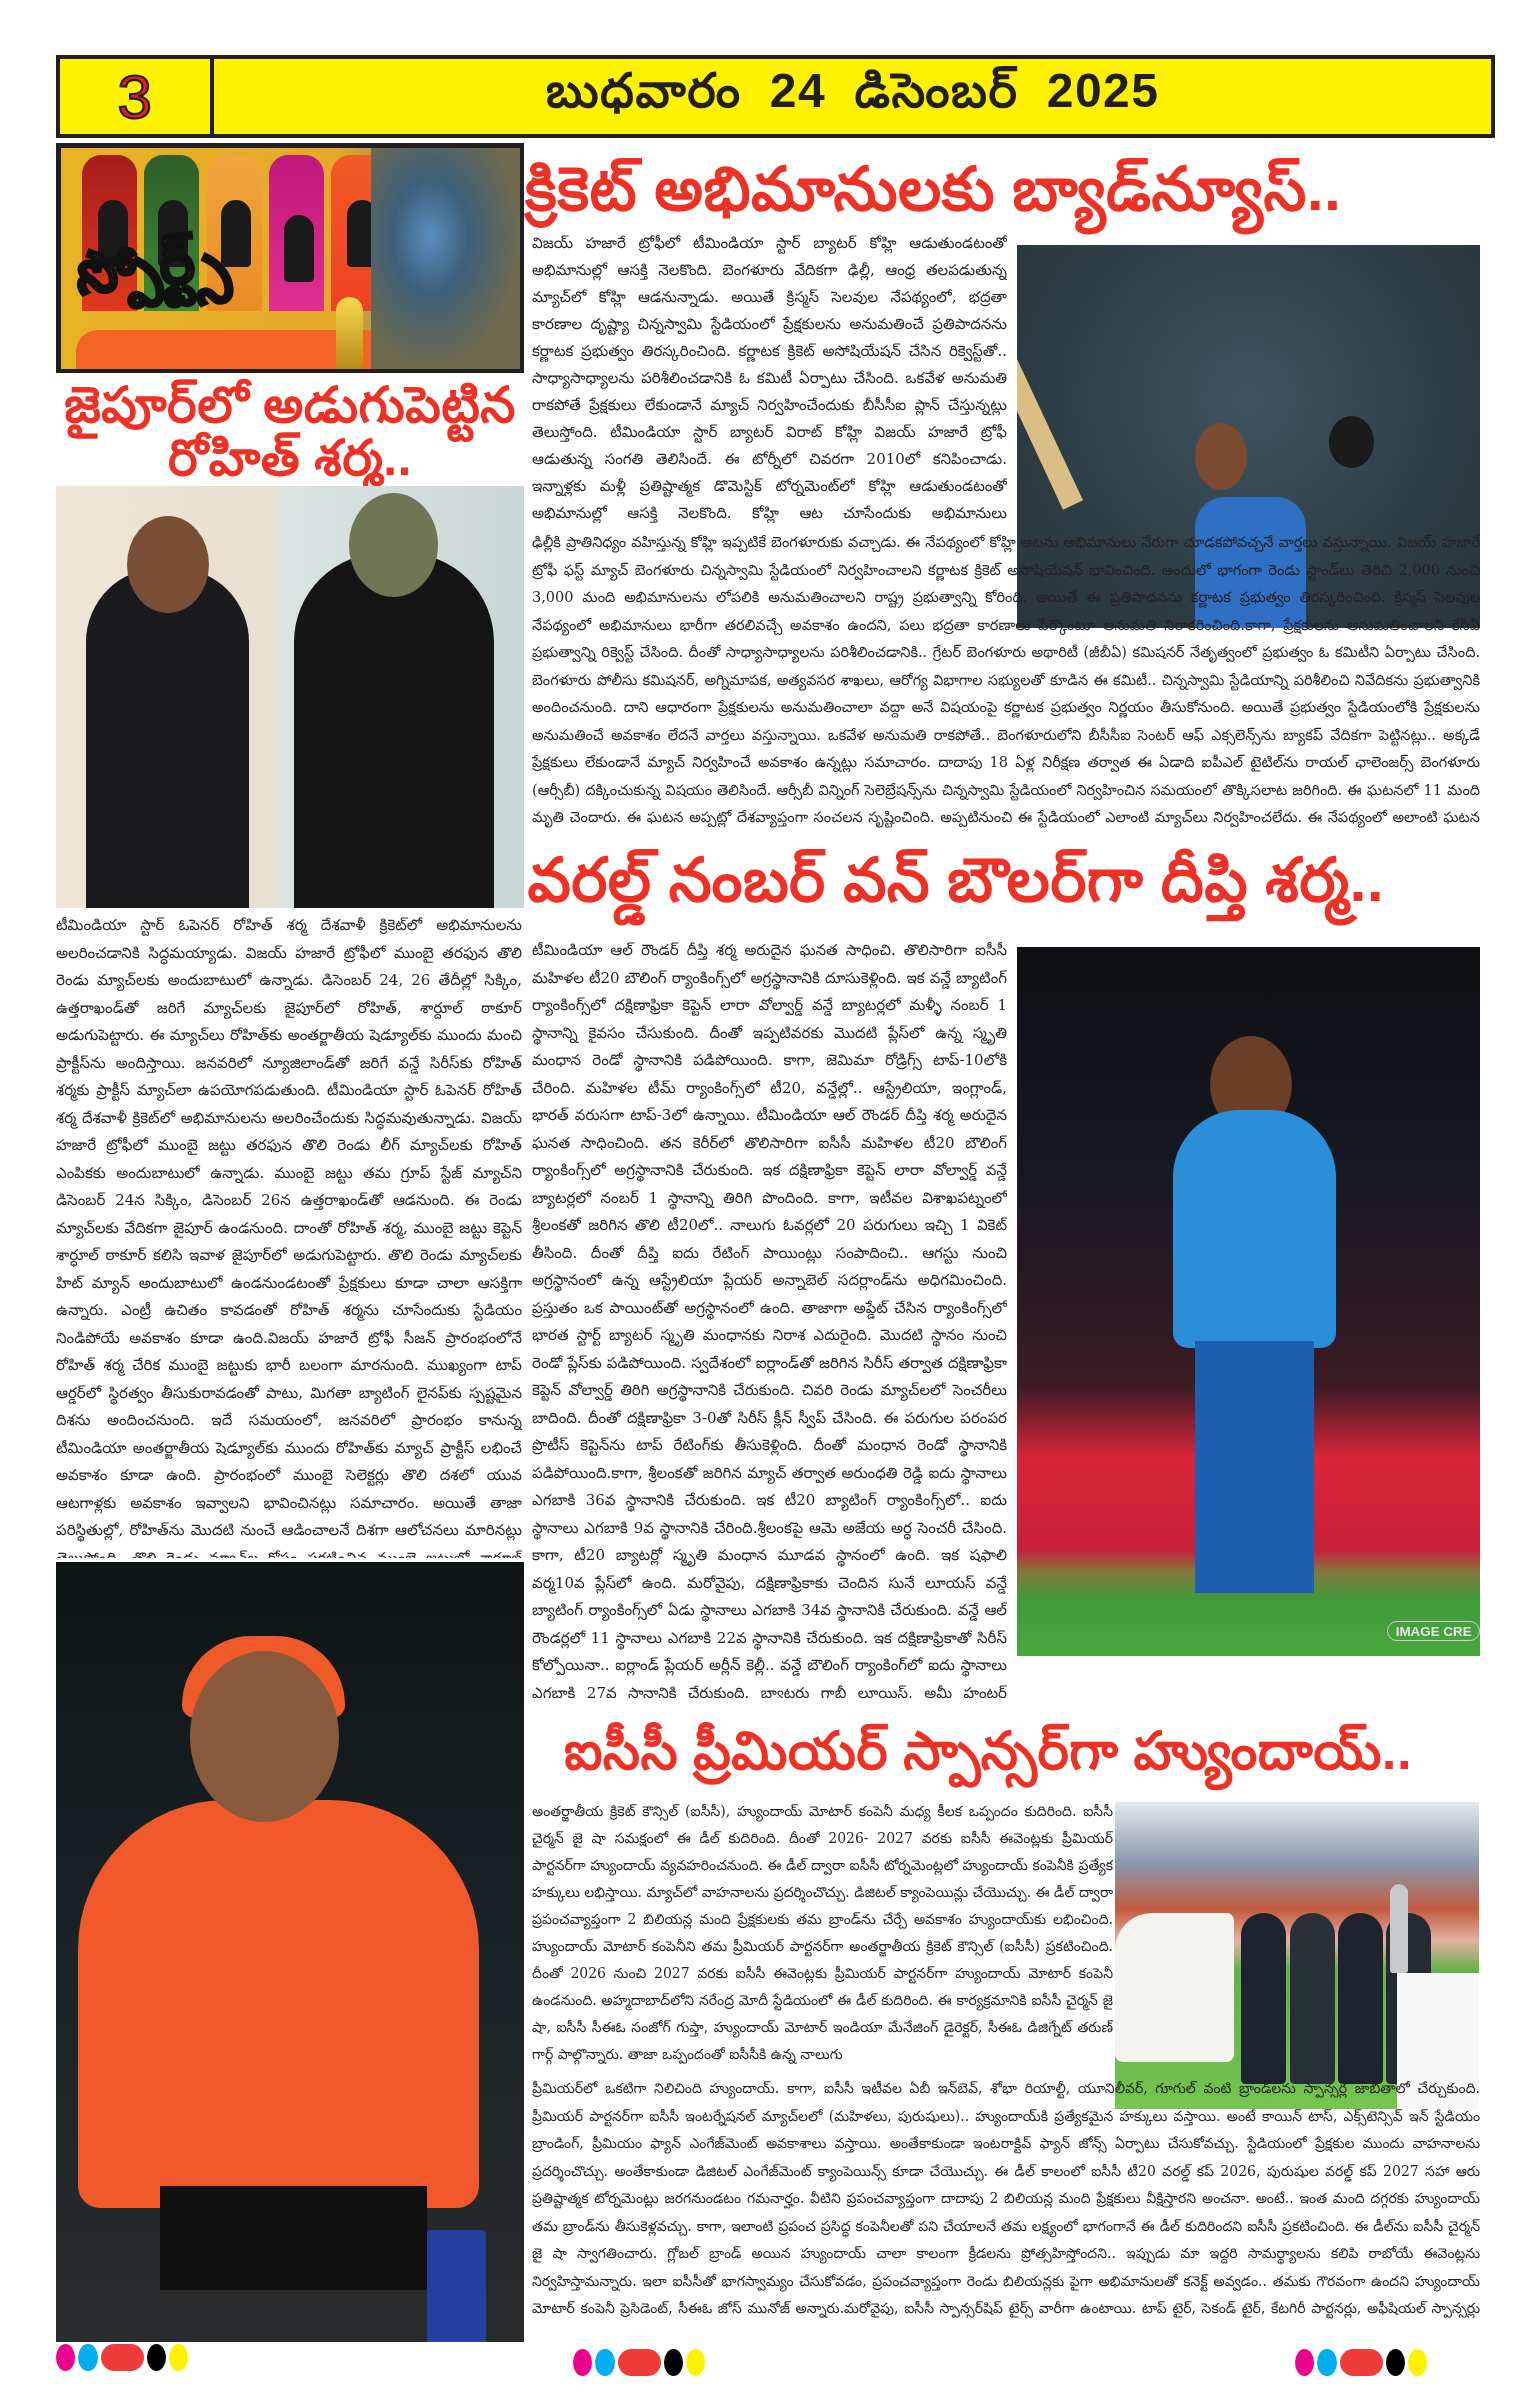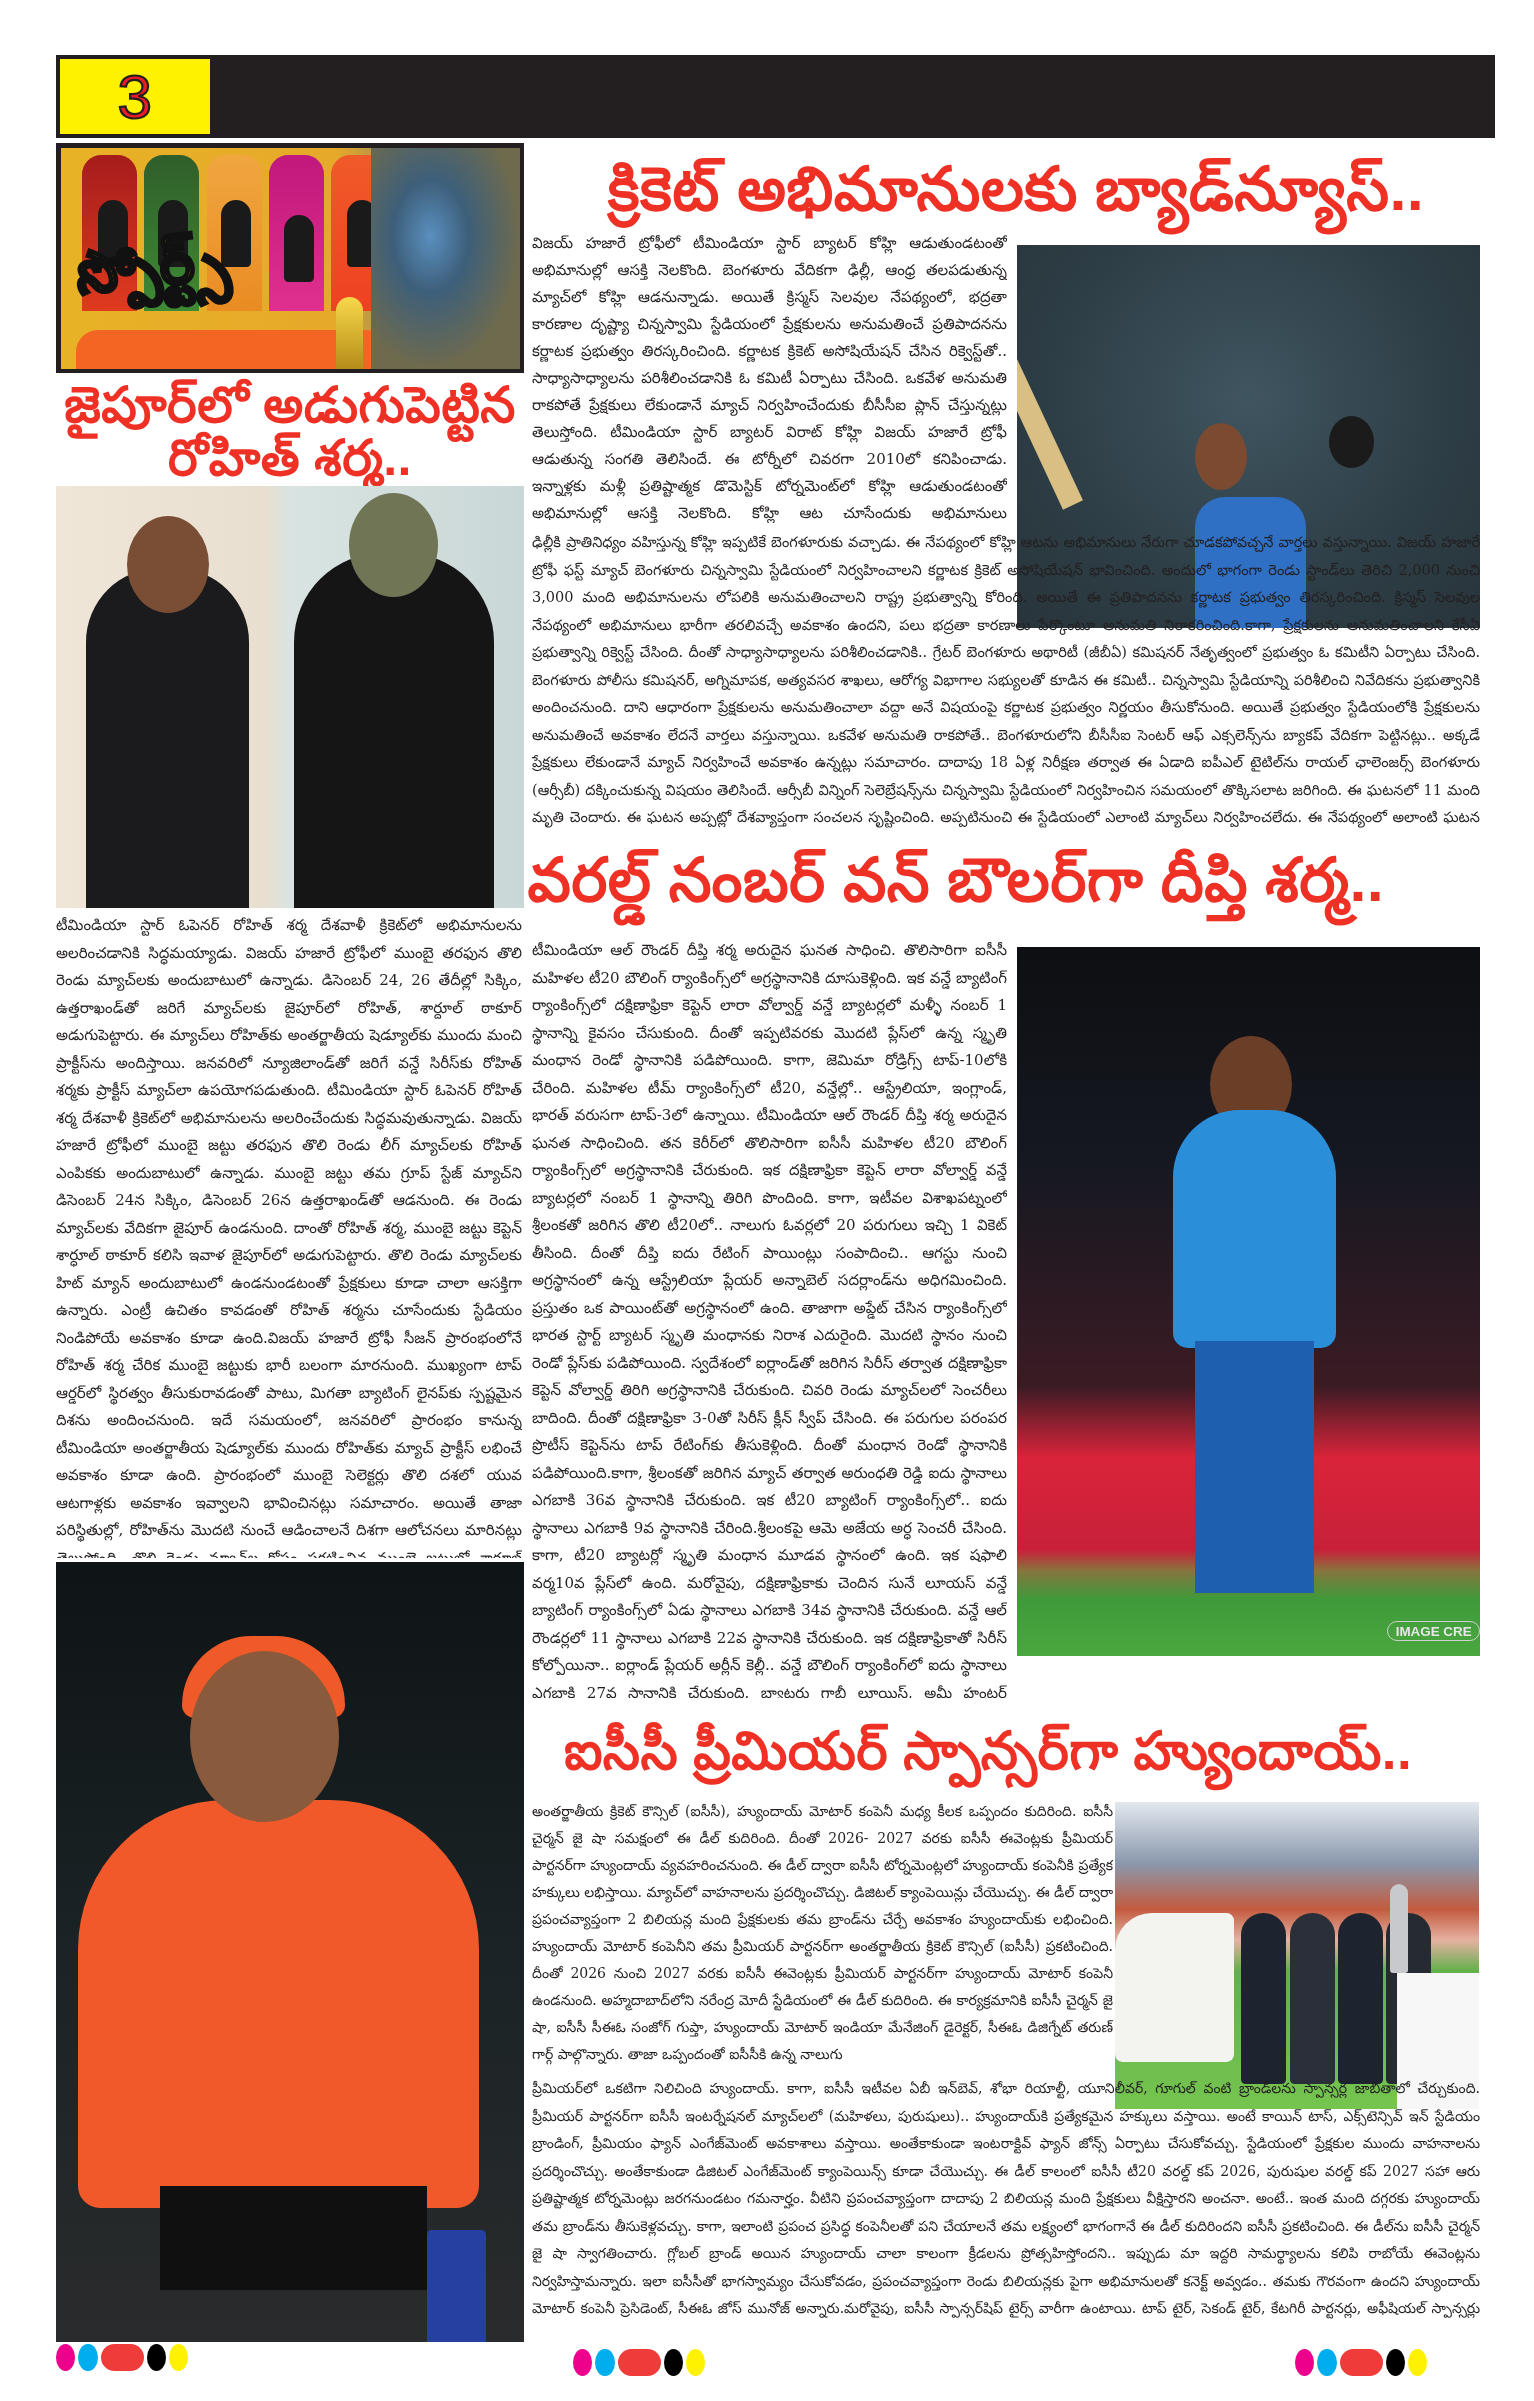--- a/index.html
+++ b/index.html
@@ -40,21 +40,21 @@
     -webkit-text-stroke: 3px #111; transform: rotate(-6deg); line-height: 1; }
   .banner-photo { position: absolute; right: 0; top: 0; width: 149px; height: 100%;
     background: radial-gradient(ellipse at 40% 40%, #5a8fbf 0%, #3d5f7a 30%, #6e6a4e 70%); }
   .trophy { position: absolute; left: 275px; top: 149px; width: 27px; height: 74px; background: linear-gradient(#f7d84a, #b58a18);
     border-radius: 13.4px 13.4px 3px 3px; }
 
   
   .headline { position: absolute; font-family: "Liberation Sans", sans-serif; font-weight: 700; color: #ef3125;
     text-align: center; line-height: 1.05; letter-spacing: 0.4px; }
   .hl-rohit { left: 56px; top: 379px; width: 468px; font-size: 50px; }
-  .hl-kohli { left: 520px; top: 157px; width: 965px; font-size: 61px; text-align: center; padding-left: 27px; }
+  .hl-kohli { left: 520px; top: 157px; width: 965px; font-size: 61px; text-align: left; padding-left: 5px; }
   .hl-deepti { left: 520px; top: 848px; width: 965px; font-size: 61px; text-align: left; padding-left: 7.4px; }
   .hl-hyundai { left: 535px; top: 1723px; width: 906px; font-size: 53px; }
 
   
   .body-text { position: absolute; font-family: "DejaVu Serif", serif; font-size: 15px; line-height: 27.5px;
     color: #231f20; text-align: justify; overflow: hidden; }
 
   
   .photo { position: absolute; overflow: hidden; }
   .ph-rohit-airport { left: 56px; top: 486px; width: 468px; height: 422px;
@@ -102,20 +102,23 @@
   .reg-mid { left: 573px; top: 2349px; }
   .reg-right { left: 815px; top: 2349px; }
   .m { background: #ec008c; } .c { background: #00aeef; } .r { background: #ef3b39; } .k { background: #000000; } .y { background: #fff200; }
 </style>
 </head>
 <body>
 
 <div class="masthead">
   <div class="mh-page">
     <span>3</span>
+  </div>
+  <div class="mh-date">
+    <span>బుధవారం 24 డిసెంబర్ 2025</span>
   </div>
 </div>
 
 <div class="banner">
   <div class="banner-art">
     <div class="panel p1"></div>
     <div class="panel p2"></div>
     <div class="panel p3"></div>
     <div class="panel p4"></div>
     <div class="panel p5"></div>

